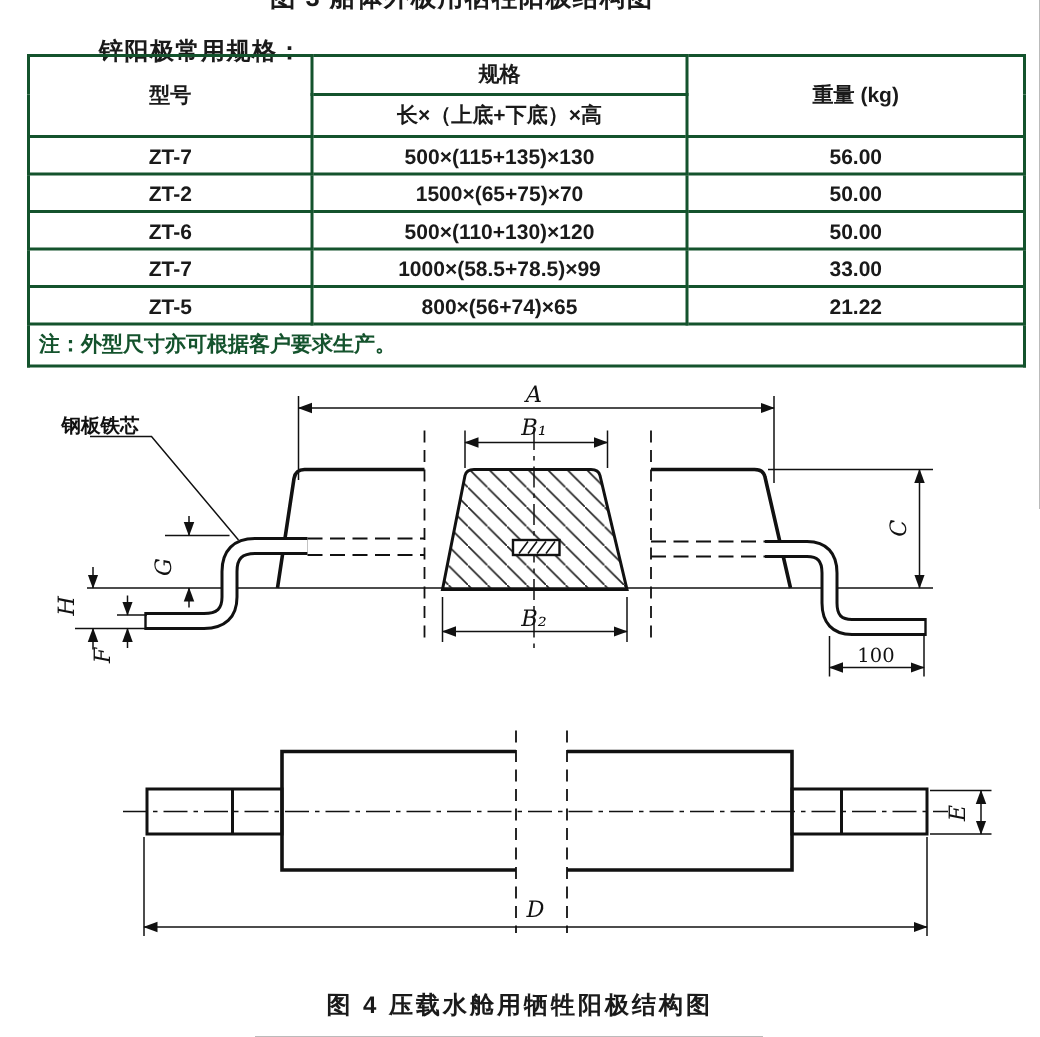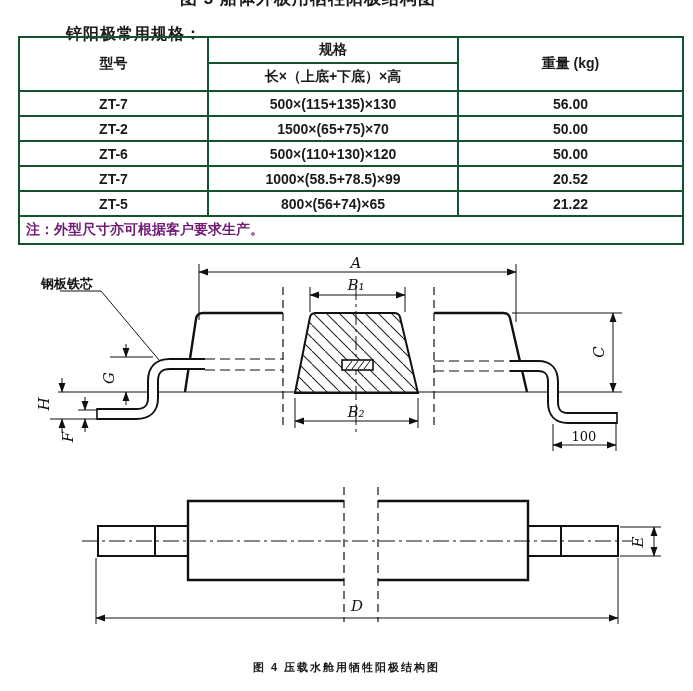--- a/index.html
+++ b/index.html
@@ -21,28 +21,28 @@
     position:absolute;left:18px;top:36px;width:658px;border-collapse:collapse;
     font-size:14px;table-layout:fixed;
   }
   table.spec td{border:2px solid #14532d;text-align:center;padding:0;overflow:hidden;font-weight:bold;}
   table.spec .c1{width:187px;margin-left:44px;}
   table.spec .c2{width:248px;}
   table.spec .c3{width:223px;}
   tr.hdr1 td{height:24px;}
   tr.hdr2 td{height:26px;}
   tr.data td{height:23px;}
-  tr.note td{height:26px;text-align:left;padding-left:6px;color:#701a75;}
+  tr.note td{height:26px;text-align:left;padding-left:6px;color:#14532d;}
   svg text{fill:#111;}
   .dimlabel{font-family:"DejaVu Serif",serif;font-style:italic;font-size:15px;}
   .dimnum{font-family:"DejaVu Serif",serif;font-size:13px;}
   .cjk-label{font-family:"Liberation Sans",sans-serif;font-size:13px;font-weight:bold;}
   #caption{
     position:absolute;left:0;top:660px;width:693px;text-align:center;
-    font-size:11px;font-weight:bold;letter-spacing:2px;
+    font-size:16px;font-weight:bold;letter-spacing:2px;
   }
 </style>
 </head>
 <body>
 
 <div id="page">
 
   <div id="clipped-top">
     <div class="inner">图 3 船体外板用牺牲阳极结构图</div>
   </div>
@@ -70,21 +70,21 @@
       <td>50.00</td>
     </tr>
     <tr class="data">
       <td>ZT-6</td>
       <td>500×(110+130)×120</td>
       <td>50.00</td>
     </tr>
     <tr class="data">
       <td>ZT-7</td>
       <td>1000×(58.5+78.5)×99</td>
-      <td>20.52</td>
+      <td>33.00</td>
     </tr>
     <tr class="data">
       <td>ZT-5</td>
       <td>800×(56+74)×65</td>
       <td>21.22</td>
     </tr>
     <tr class="note">
       <td colspan="3">注：外型尺寸亦可根据客户要求生产。</td>
     </tr>
   </tbody>

